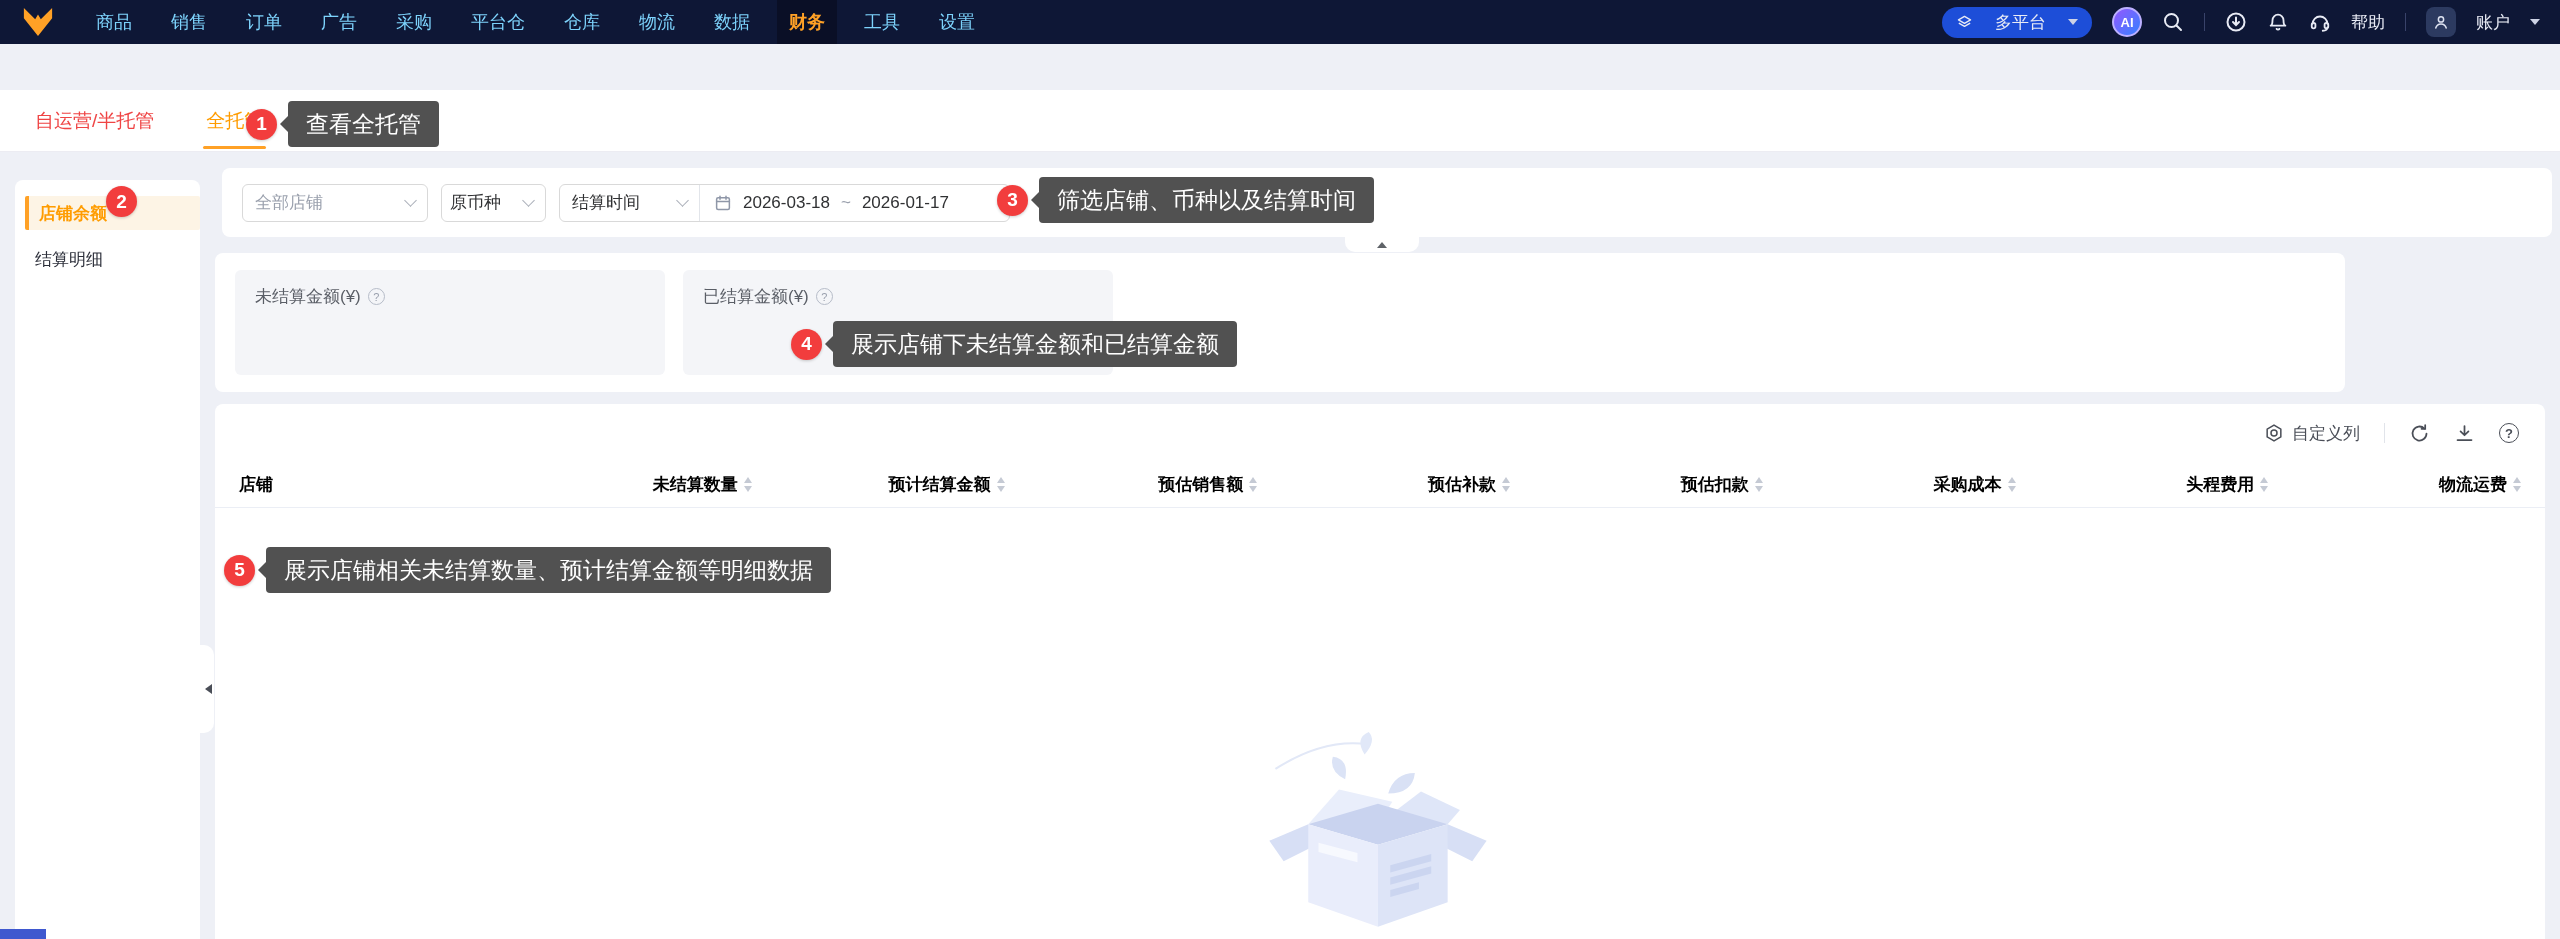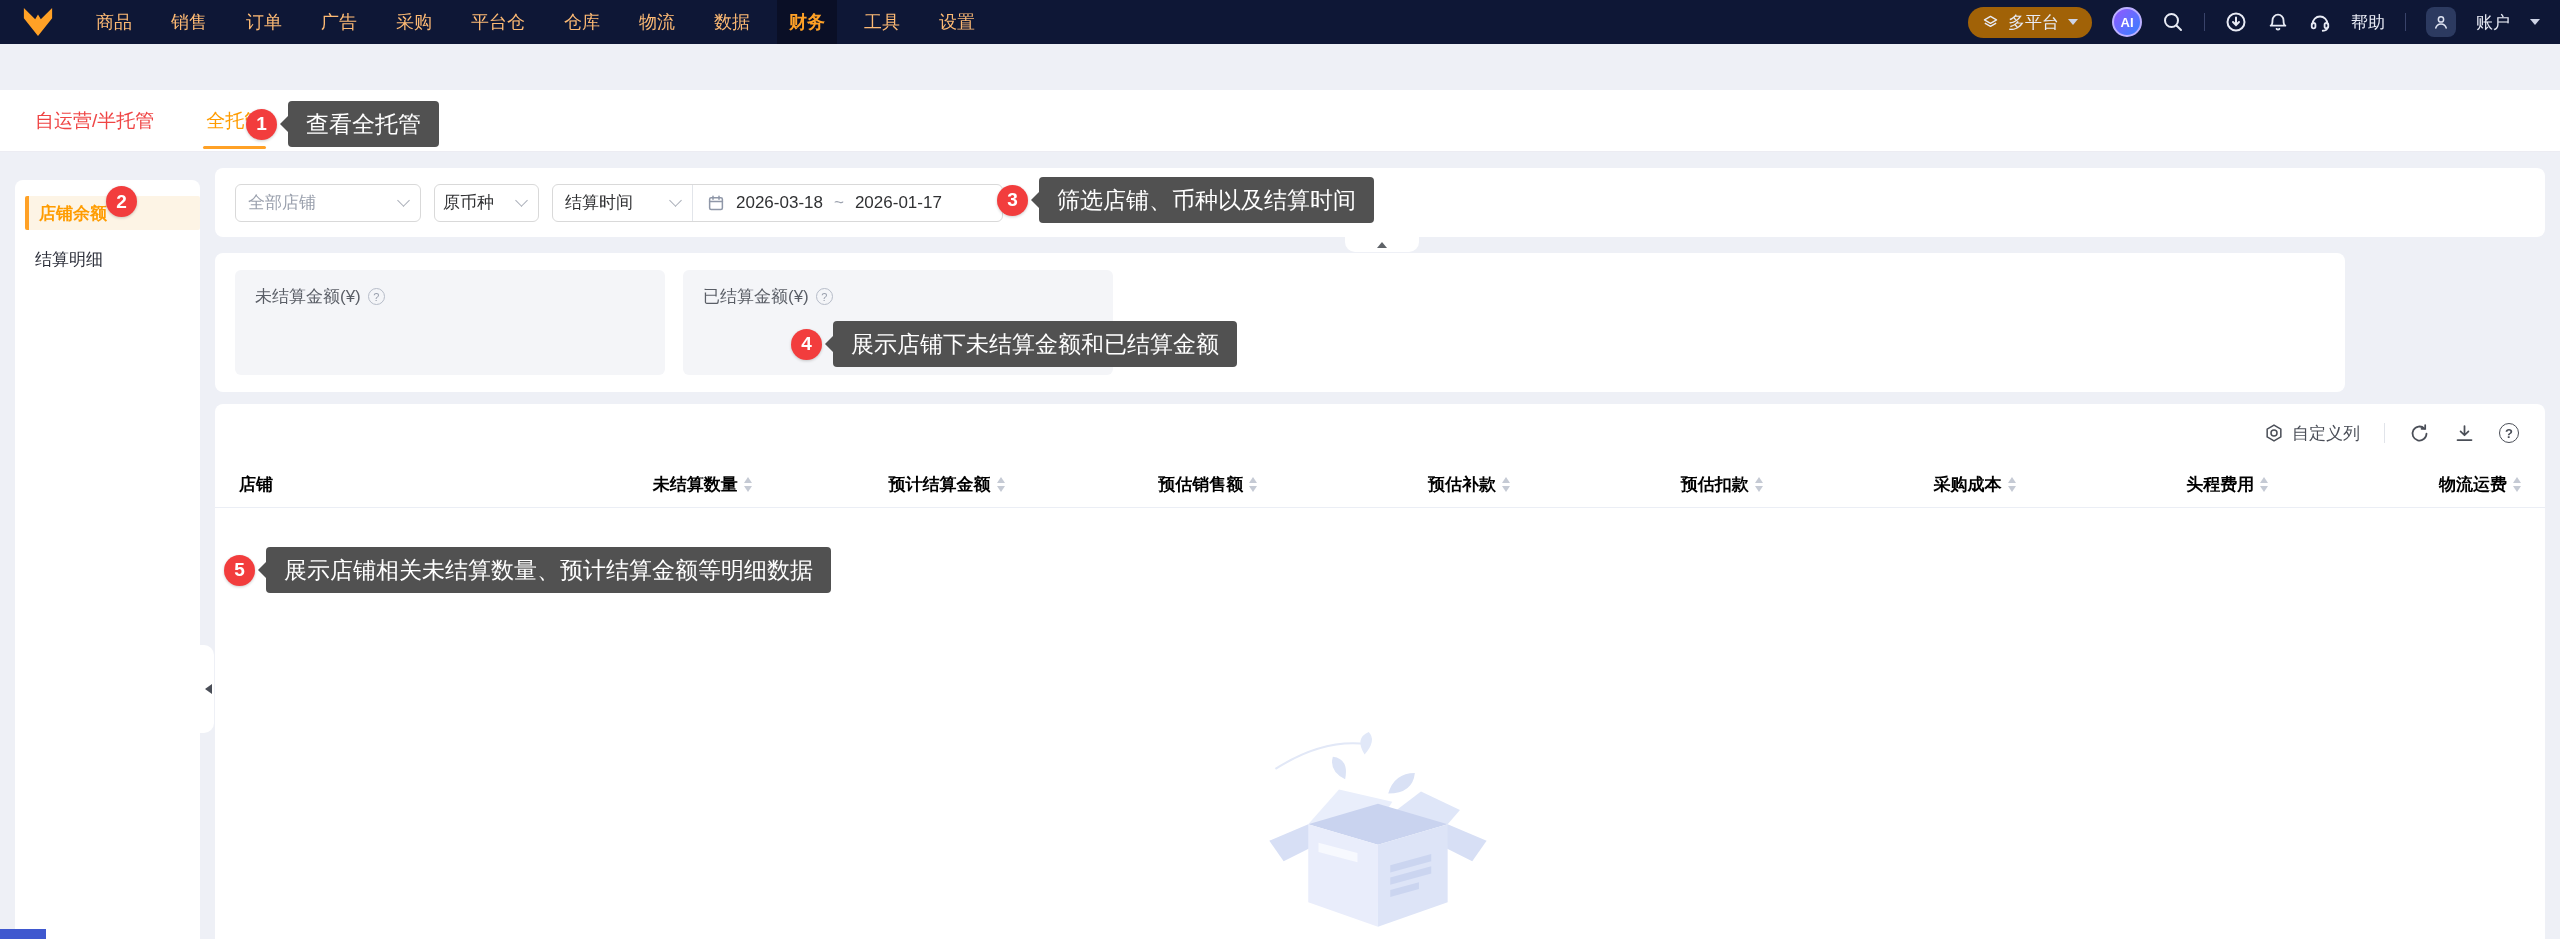--- a/index.html
+++ b/index.html
@@ -5,25 +5,25 @@
   * { margin:0; padding:0; box-sizing:border-box; }
   body { background:#d8dae2; font-family:"Liberation Sans","DejaVu Sans",sans-serif; }
   .screen { position:relative; width:2560px; height:939px; overflow:hidden;
             background:#eef0f6; font-family:"Liberation Sans","DejaVu Sans",sans-serif; }
 
   
   .navbar { position:absolute; left:0; top:0; width:2560px; height:44px;
             background:#0e1736; display:flex; align-items:stretch; padding:0 20px; }
   .logo { align-self:center; width:36px; height:32px; margin-right:28px; display:flex; }
   .nav-items { display:flex; align-items:stretch; gap:15px; }
-  .nav-item { display:flex; align-items:center; padding:0 12px; color:#fdba74;
+  .nav-item { display:flex; align-items:center; padding:0 12px; color:#7dd3fc;
               font-size:18px; cursor:pointer; white-space:nowrap; }
   .nav-item.active { background:#0a0f26; color:#ffa126; font-weight:700; }
   .nav-right { margin-left:auto; display:flex; align-items:center; gap:20px; color:#e8ebf5; }
-  .pill { display:flex; align-items:center; gap:9px; background:#a16207; border-radius:16px;
+  .pill { display:flex; align-items:center; gap:22px; background:#1d4ed8; border-radius:16px;
           height:31px; padding:0 14px; font-size:17px; }
   .caret-down { width:0; height:0; border:5px solid transparent; border-top:6px solid #cdd3e6; margin-top:5px; }
   .ai-badge { width:30px; height:30px; border-radius:50%; display:flex; align-items:center; justify-content:center;
               background:linear-gradient(135deg,#8a5cff 10%,#3f7dff 90%); border:2px solid #bcb0ff;
               color:#fff; font-size:13px; font-weight:700; }
   .nav-divider { width:1px; height:18px; background:#39436a; }
   .icon-btn { display:flex; align-items:center; }
   .nav-text { font-size:17px; }
   .person-box { width:30px; height:30px; border-radius:8px; background:#2c3a60;
                 display:flex; align-items:center; justify-content:center; }
@@ -50,21 +50,21 @@
              background:#fff; border-radius:8px 8px 0 0; padding-top:16px; }
   .side-item { height:34px; display:flex; align-items:center; padding-left:20px;
                font-size:17px; color:#2c2f3a; margin-bottom:12px; cursor:pointer; }
   .side-item.active { margin-left:10px; padding-left:10px; border-left:4px solid #ffa126;
                       background:#fdf4e5; color:#ff9c00; border-radius:2px; font-weight:700; }
   .side-handle { position:absolute; left:200px; top:645px; width:14px; height:88px; background:#fff;
                  border-radius:0 10px 10px 0; display:flex; align-items:center; justify-content:center; cursor:pointer; }
   .tri-left { width:0; height:0; border:5px solid transparent; border-right:7px solid #4a4e57; margin-right:3px; }
 
   
-  .filter-card { position:absolute; left:215px; top:168px; width:2330px; height:69px;
+  .filter-card { position:absolute; left:222px; top:168px; width:2330px; height:69px;
                  background:#fff; border-radius:8px; display:flex; align-items:center;
                  padding-left:20px; gap:13px; }
   .sel { height:38px; border:1px solid #d9d9d9; border-radius:6px; background:#fff;
          display:flex; align-items:center; justify-content:space-between; padding:0 12px;
          font-size:17px; color:#303133; cursor:pointer; }
   .sel .ph { color:#9aa0ad; }
   .chev { width:9px; height:9px; border-right:1.6px solid #a9aeb8; border-bottom:1.6px solid #a9aeb8;
           transform:rotate(45deg); margin-top:-4px; flex:none; }
   .sel-shop { width:186px; }
   .sel-currency { width:105px;padding-left:8px; }

